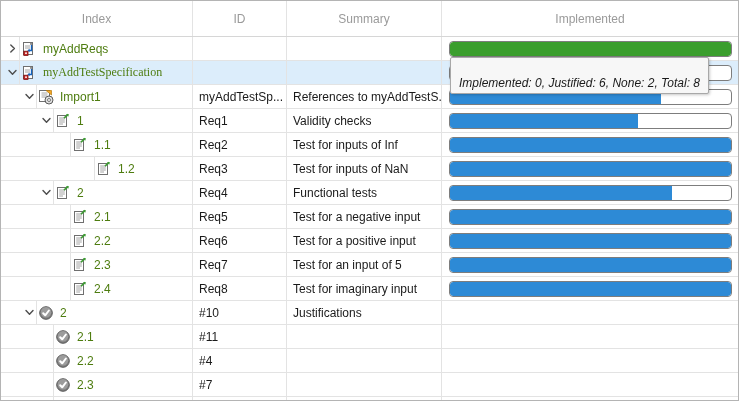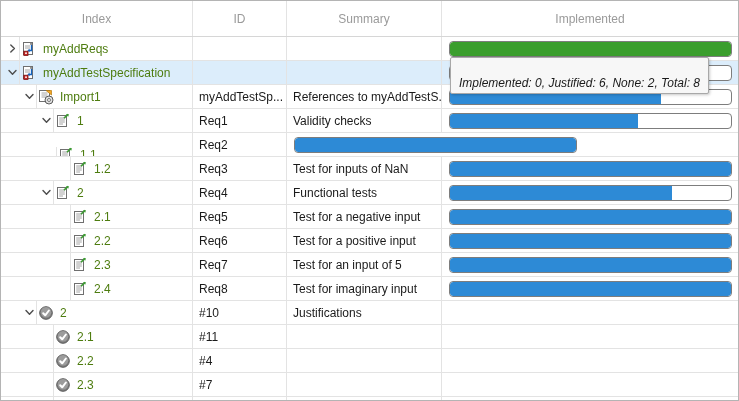--- a/index.html
+++ b/index.html
@@ -197,21 +197,21 @@
         <div class="cell cell-id col-id"></div>
         <div class="cell cell-summary col-summary"></div>
         <div class="cell cell-impl col-impl last">
           <div class="bar">
             <div class="bar-fill full" style="width: 100%; background: rgb(58, 158, 45);"></div>
           </div>
         </div>
       </div>
       <div class="row selected">
         <div class="cell cell-index col-index">
-          <div class="idx-wrap" style="margin-left: 0px;">
+          <div class="idx-wrap" style="margin-left: 0px; font-family: Liberation Serif, serif;">
             <span class="twisty">
               <svg width="9" height="9" viewBox="0 0 9 9">
                 <path d="M1 2.6 L4.5 6.3 L8 2.6" fill="none" stroke="#4d4d4d" stroke-width="1.4" stroke-linecap="round" stroke-linejoin="round"></path>
               </svg>
             </span>
             <div class="indent-box">
               <span class="node-icon">
                 <svg width="16" height="16" viewBox="0 0 16 16">
                   <rect x="2.5" y="1.5" width="9" height="12" fill="#ffffff" stroke="#6f6f6f" stroke-width="1"></rect>
                   <path d="M9.5 1.5 L11.5 3.5 L9.5 3.5 Z" fill="#d4d4d4" stroke="#6f6f6f" stroke-width="0.7"></path>
@@ -294,48 +294,49 @@
         <div class="cell cell-id col-id">Req1</div>
         <div class="cell cell-summary col-summary">Validity checks</div>
         <div class="cell cell-impl col-impl last">
           <div class="bar">
             <div class="bar-fill" style="width: 67%; background: rgb(45, 138, 214);"></div>
           </div>
         </div>
       </div>
       <div class="row">
         <div class="cell cell-index col-index">
-          <div class="idx-wrap" style="margin-left: 51px; flex-direction: column;">
+          <div class="idx-wrap" style="margin-left: 51px;">
             <span class="twisty"></span>
             <div class="indent-box">
               <span class="node-icon">
                 <svg width="16" height="16" viewBox="0 0 16 16">
                   <rect x="2.5" y="2.5" width="9" height="11" fill="#ffffff" stroke="#6f6f6f" stroke-width="1"></rect>
                   <line x1="4.2" y1="5" x2="9.8" y2="5" stroke="#9a9a9a" stroke-width="0.9"></line>
                   <line x1="4.2" y1="7" x2="9.8" y2="7" stroke="#9a9a9a" stroke-width="0.9"></line>
                   <line x1="4.2" y1="9" x2="9.8" y2="9" stroke="#9a9a9a" stroke-width="0.9"></line>
                   <line x1="4.2" y1="11" x2="8" y2="11" stroke="#9a9a9a" stroke-width="0.9"></line>
                   <path d="M9 5.2 L13.2 1.4" stroke="#3f9b35" stroke-width="1.6" fill="none"></path>
                   <path d="M10.9 1.2 L13.6 1.0 L13.4 3.7 Z" fill="#3f9b35"></path>
                 </svg>
               </span>
               <span class="node-label">1.1</span>
             </div>
           </div>
         </div>
         <div class="cell cell-id col-id">Req2</div>
+        <div class="cell cell-summary col-summary">Test for inputs of Inf</div>
         <div class="cell cell-impl col-impl last">
           <div class="bar">
             <div class="bar-fill full" style="width: 100%; background: rgb(45, 138, 214);"></div>
           </div>
         </div>
       </div>
       <div class="row">
         <div class="cell cell-index col-index">
-          <div class="idx-wrap" style="margin-left: 51px;">
+          <div class="idx-wrap" style="margin-left: 51px; gap: 24px;">
             <span class="twisty"></span>
             <div class="indent-box">
               <span class="node-icon">
                 <svg width="16" height="16" viewBox="0 0 16 16">
                   <rect x="2.5" y="2.5" width="9" height="11" fill="#ffffff" stroke="#6f6f6f" stroke-width="1"></rect>
                   <line x1="4.2" y1="5" x2="9.8" y2="5" stroke="#9a9a9a" stroke-width="0.9"></line>
                   <line x1="4.2" y1="7" x2="9.8" y2="7" stroke="#9a9a9a" stroke-width="0.9"></line>
                   <line x1="4.2" y1="9" x2="9.8" y2="9" stroke="#9a9a9a" stroke-width="0.9"></line>
                   <line x1="4.2" y1="11" x2="8" y2="11" stroke="#9a9a9a" stroke-width="0.9"></line>
                   <path d="M9 5.2 L13.2 1.4" stroke="#3f9b35" stroke-width="1.6" fill="none"></path>

